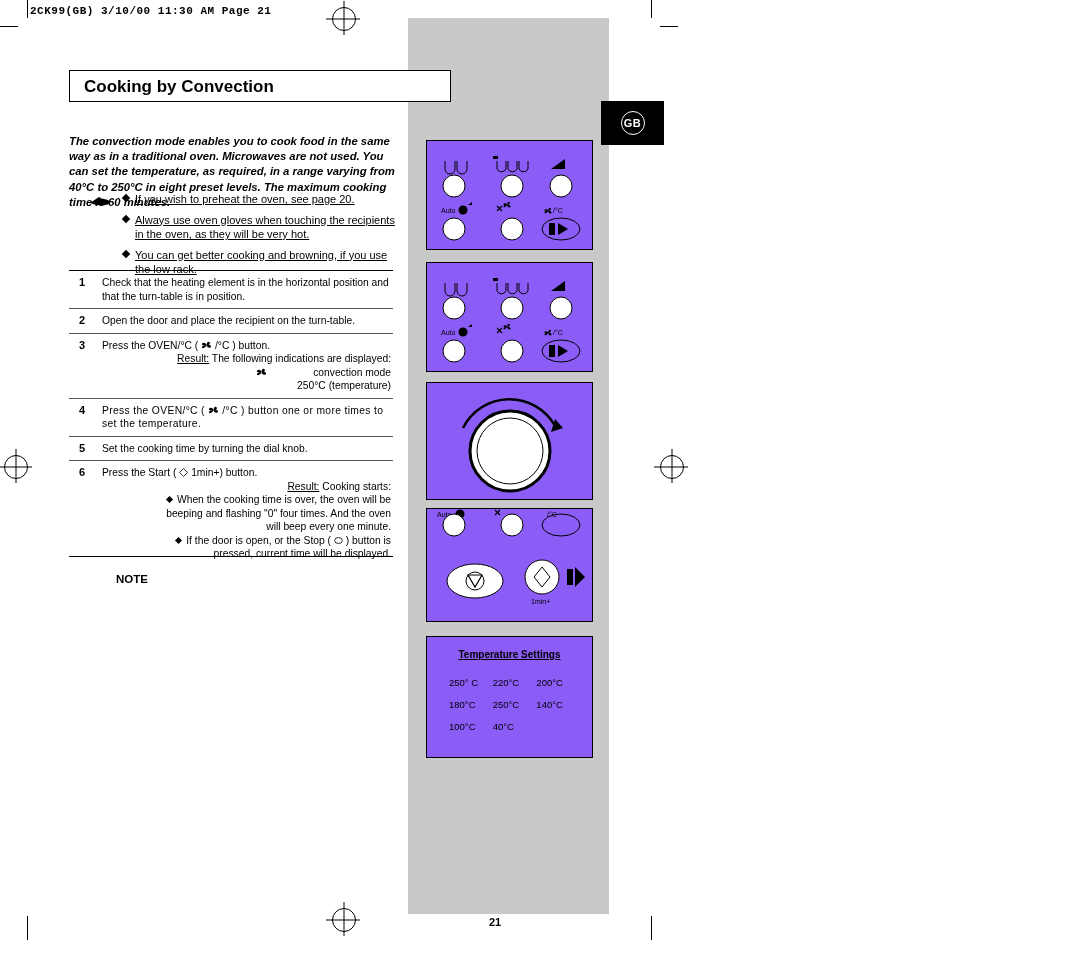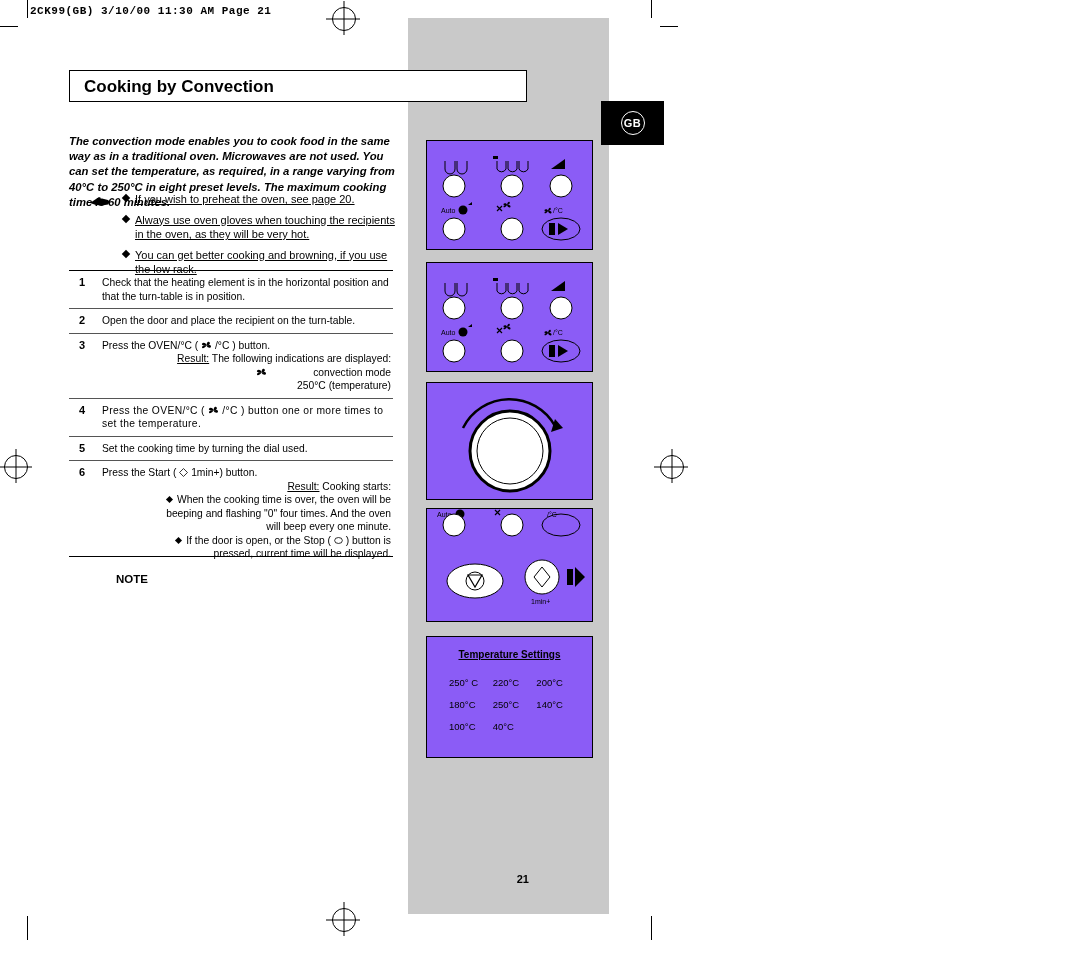--- a/index.html
+++ b/index.html
@@ -62,21 +62,21 @@
     width: 201px;
     height: 896px;
     background: #c9c9c9;
   }
 
   
   .title-box {
     position: absolute;
     left: 69px;
     top: 70px;
-    width: 458px;
+    width: 382px;
     height: 32px;
     border: 1px solid #000;
     background: #fff;
     box-sizing: border-box;
   }
   .title-box .title-text {
     position: absolute;
     left: 14px;
     top: 6px;
     font-size: 17px;
@@ -251,23 +251,23 @@
     width: 50px;
     font-size: 9.5px;
     text-align: left;
   }
   .temp-grid .trow .tcell:first-child { padding-left: 8px; }
 
   
   .page-num-wrap {
     position: absolute;
     left: 489px;
-    top: 859px;
+    top: 902px;
     width: 40px;
-    text-align: right;
+    text-align: left;
   }
   .page-tri {
     width: 0; height: 0;
     margin: 0 auto;
     border-left: 12px solid transparent;
     border-right: 12px solid transparent;
     border-top: 12px solid #c9c9c9;
   }
   .page-num {
     font-size: 11px;
@@ -385,21 +385,21 @@
         <path d="M6 5 C9 5, 11 2, 9 1 C7 0, 6 3, 6 5 Z" fill="#000"></path>
         <path d="M6 5 C7 8, 11 8, 11 6 C11 4, 8 4, 6 5 Z" fill="#000"></path>
         <path d="M6 5 C4 8, 1 9, 1 7 C1 5, 4 4, 6 5 Z" fill="#000"></path>
       </svg>
       /°C ) button one or more times to set the temperature.</span>
   </div>
 
   <div class="rule thin"></div>
   <div class="step">
     <span class="num">5</span>
-    <span>Set the cooking time by turning the dial used.</span>
+    <span>Set the cooking time by turning the dial knob.</span>
   </div>
 
   <div class="rule thin"></div>
   <div class="step">
     <span class="num">6</span>
     <span>Press the Start (
       <svg width="9" height="9" viewBox="0 0 10 10" style="vertical-align:-1px">
         <path d="M5 0.6 L9.4 5 L5 9.4 L0.6 5 Z" fill="none" stroke="#000" stroke-width="0.9"></path>
       </svg>
       <span>1min+</span>) button.</span>

